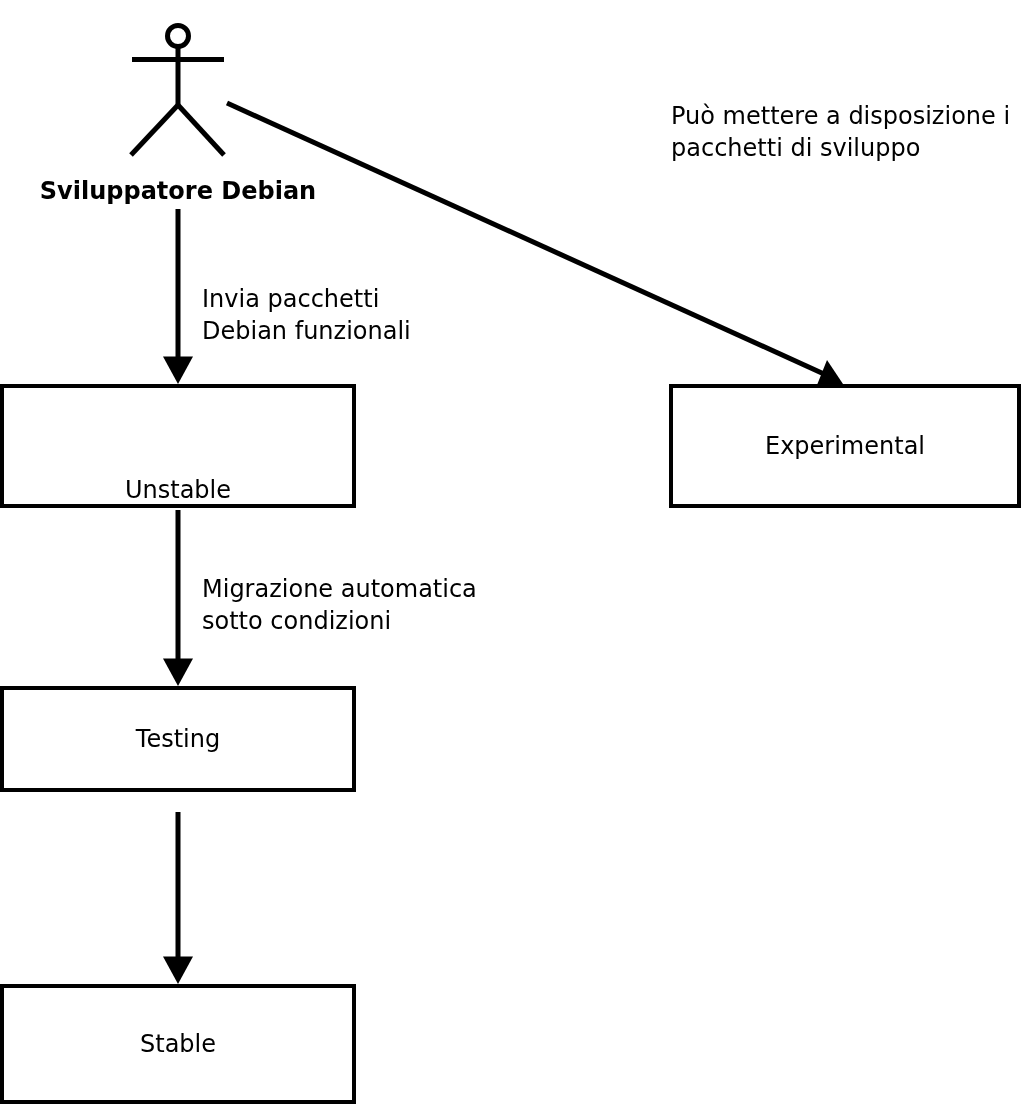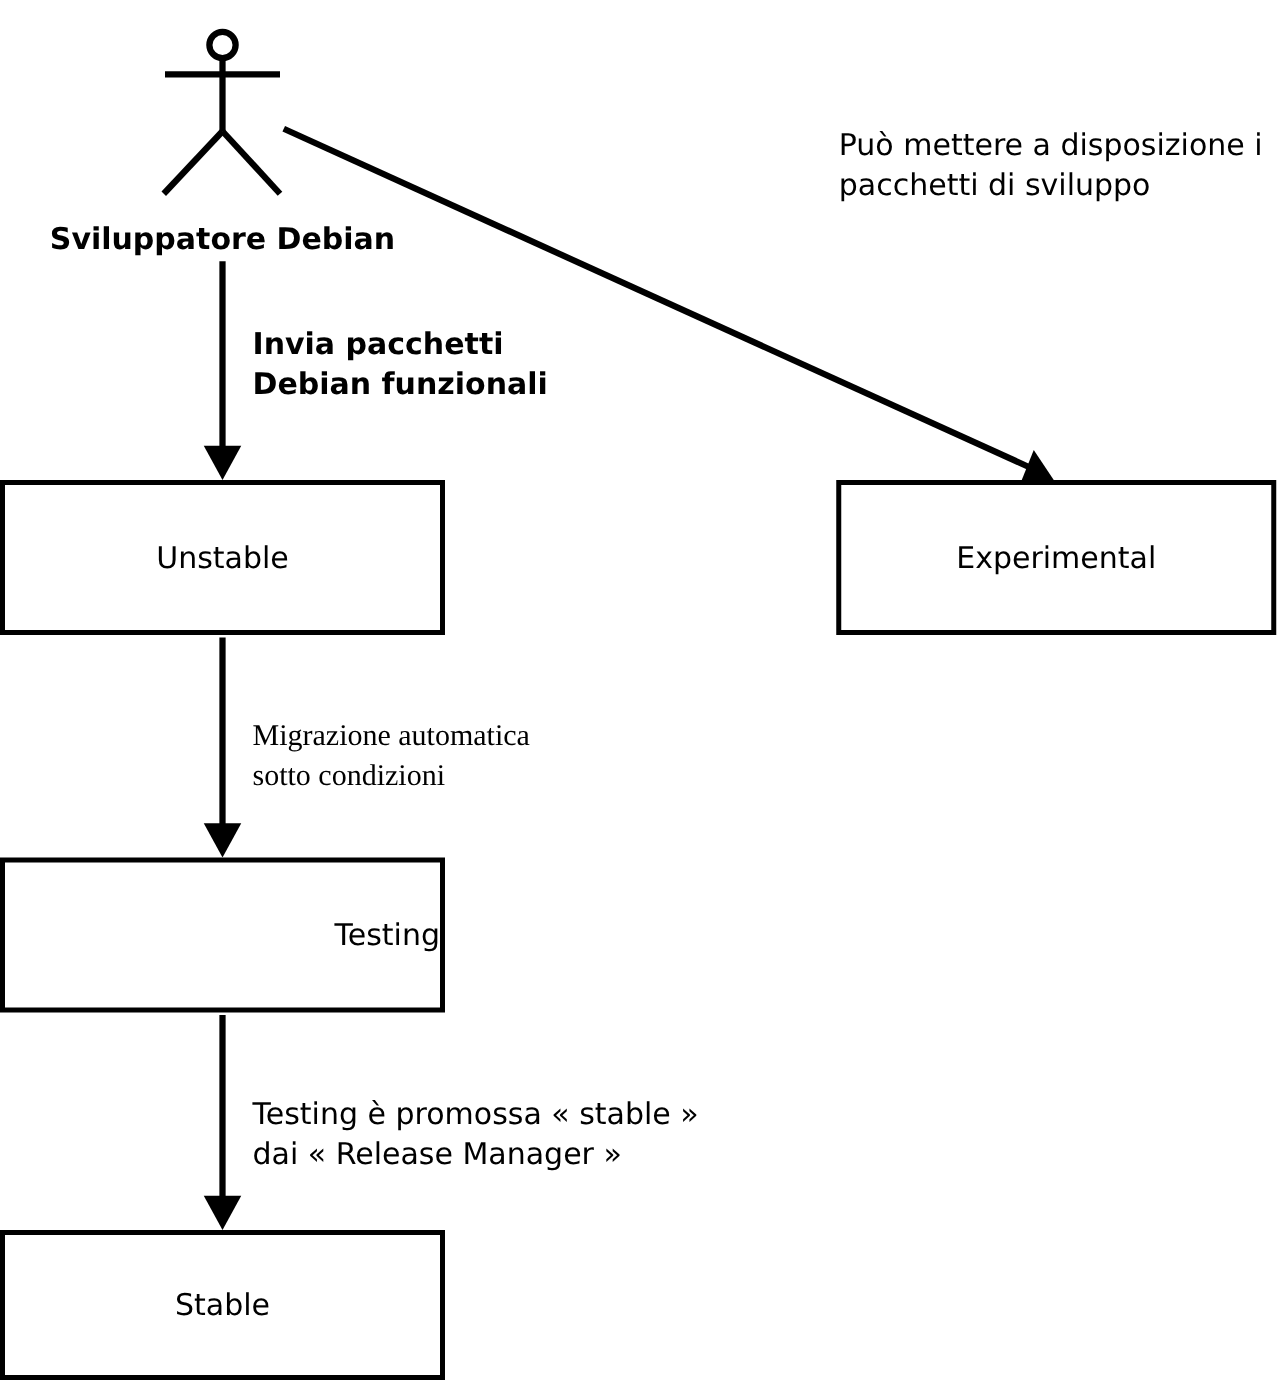--- a/index.html
+++ b/index.html
@@ -20,32 +20,32 @@
   .box {
     position: absolute;
     box-sizing: border-box;
     border: 4px solid #000000;
     background: #ffffff;
     display: flex;
     align-items: center;
     justify-content: center;
     font-size: 24px;
   }
-  .box-unstable     { left: 0px;   top: 384px; width: 356px; height: 124px; }
+  .box-unstable     { left: 0px;   top: 384px; width: 356px; height: 124px; align-items: flex-end; }
   .box-experimental { left: 669px; top: 384px; width: 352px; height: 124px; }
-  .box-testing      { left: 0px;   top: 686px; width: 356px; height: 124px; justify-content: flex-end; }
+  .box-testing      { left: 0px;   top: 686px; width: 356px; height: 106px; }
   .box-stable       { left: 0px;   top: 984px; width: 356px; height: 120px; }
   .edge-label {
     position: absolute;
     font-size: 24px;
     line-height: 31.5px;
     white-space: pre-line;
   }
-  .lbl-upload       { left: 202px; top: 260px; font-weight: bold; }
-  .lbl-migration    { left: 202px; top: 574px; font-family: Liberation Serif, serif; }
+  .lbl-upload       { left: 202px; top: 284px; }
+  .lbl-migration    { left: 202px; top: 574px; }
   .lbl-promotion    { left: 202px; top: 876px; }
   .lbl-experimental { left: 643px; top: 101px; margin-left: 28px; }
   .actor-label {
     position: absolute;
     left: 178px; top: 176px;
     transform: translateX(-50%);
     font-size: 24px;
     line-height: 31.5px;
     white-space: nowrap;
     font-weight: bold;
@@ -94,22 +94,20 @@
   </svg>
 
   <div class="actor-label">Sviluppatore Debian</div>
 
   <div class="edge-label lbl-experimental">Può mettere a disposizione i
 pacchetti di sviluppo</div>
   <div class="edge-label lbl-upload">Invia pacchetti
 Debian funzionali</div>
   <div class="edge-label lbl-migration">Migrazione automatica
 sotto condizioni</div>
-  <div class="edge-label lbl-promotion">Testing è promossa « stable »
-dai « Release Manager »</div>
 
   <div class="box box-unstable">
     <span>Unstable</span>
   </div>
   <div class="box box-experimental">
     <span>Experimental</span>
   </div>
   <div class="box box-testing">
     <span>Testing</span>
   </div>

